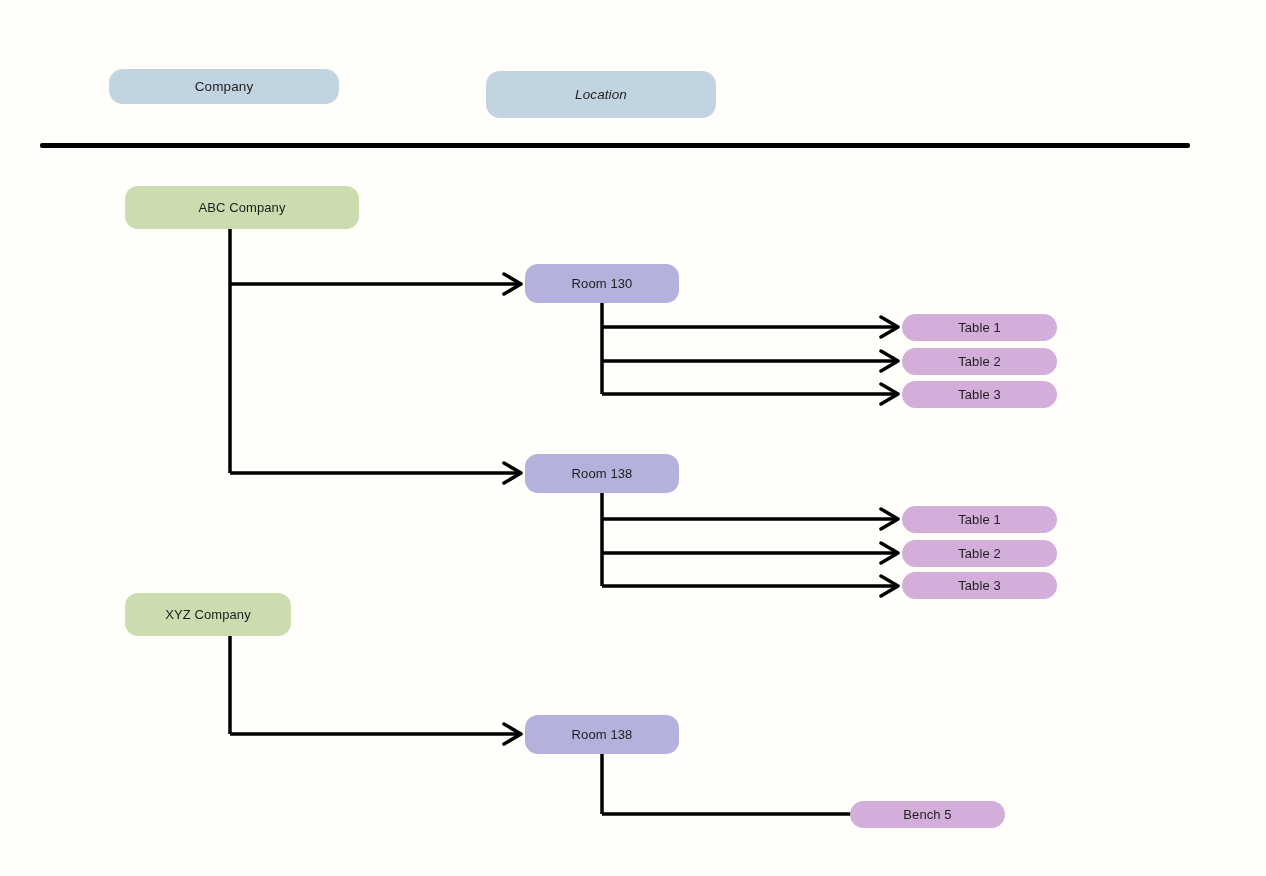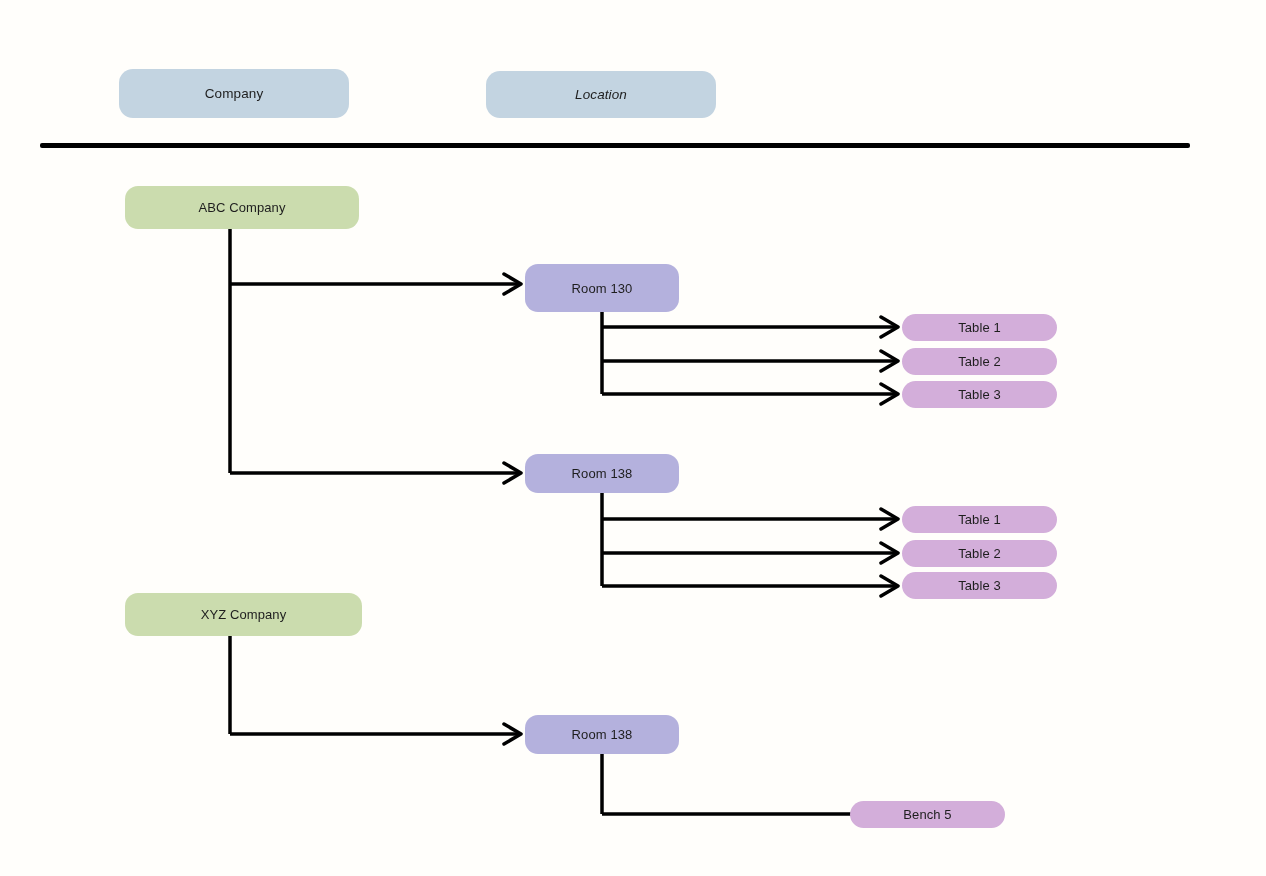--- a/index.html
+++ b/index.html
@@ -62,21 +62,21 @@
     stroke: var(--connector, #000);
     stroke-width: 3.5;
     fill: none;
   }
 </style>
 </head>
 <body>
 
 <div class="canvas">
 
-  <div class="node hdr" style="left:119px; top:69px;  width:230px; height:49px;">Company</div>
+  <div class="node hdr" style="left:109px; top:69px;  width:230px; height:35px;">Company</div>
   <div class="node hdr" style="left:486px; top:71px;  width:230px; height:47px;font-style:italic;">Location</div>
 
   <div class="divider"></div>
 
   <svg class="connectors" width="1266" height="876" viewBox="0 0 1266 876" aria-hidden="true">
     <defs>
       <marker id="arrow" markerUnits="userSpaceOnUse" markerWidth="26" markerHeight="26" refX="21" refY="12" orient="auto">
         <path d="M4 2 L21 12 L4 22" stroke="#000" stroke-width="3.5" fill="none" stroke-linecap="round" stroke-linejoin="round"></path>
       </marker>
     </defs>
@@ -97,31 +97,31 @@
 
     <path d="M230 636 L230 734"></path>
     <path d="M230 734 L521 734" marker-end="url(#arrow)"></path>
 
     <path d="M602 754 L602 814"></path>
     <path d="M602 814 L898 814" marker-end="url(#arrow)"></path>
   </svg>
 
   <div class="node company" style="left:125px; top:186px; width:234px; height:43px;">ABC Company</div>
 
-  <div class="node room" style="left:525px; top:264px; width:154px; height:48px;">Room 130</div>
+  <div class="node room" style="left:525px; top:264px; width:154px; height:39px;">Room 130</div>
 
   <div class="node subloc" style="left:902px; top:314px; width:155px; height:27px;">Table 1</div>
   <div class="node subloc" style="left:902px; top:348px; width:155px; height:27px;">Table 2</div>
   <div class="node subloc" style="left:902px; top:381px; width:155px; height:27px;">Table 3</div>
 
   <div class="node room" style="left:525px; top:454px; width:154px; height:39px;">Room 138</div>
 
   <div class="node subloc" style="left:902px; top:506px; width:155px; height:27px;">Table 1</div>
   <div class="node subloc" style="left:902px; top:540px; width:155px; height:27px;">Table 2</div>
   <div class="node subloc" style="left:902px; top:572px; width:155px; height:27px;">Table 3</div>
 
-  <div class="node company" style="left:125px; top:593px; width:237px; height:43px;">XYZ Company</div>
+  <div class="node company" style="left:125px; top:593px; width:166px; height:43px;">XYZ Company</div>
 
   <div class="node room" style="left:525px; top:715px; width:154px; height:39px;">Room 138</div>
 
   <div class="node subloc" style="left:850px; top:801px; width:155px; height:27px;">Bench 5</div>
 
 </div>
 
 </body></html>

